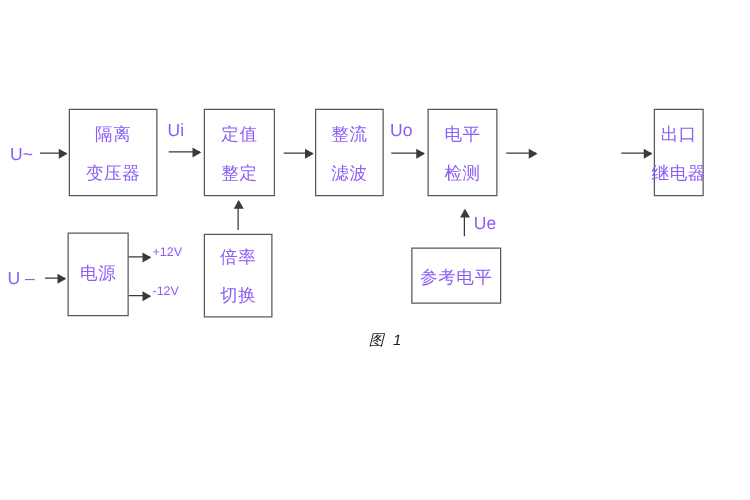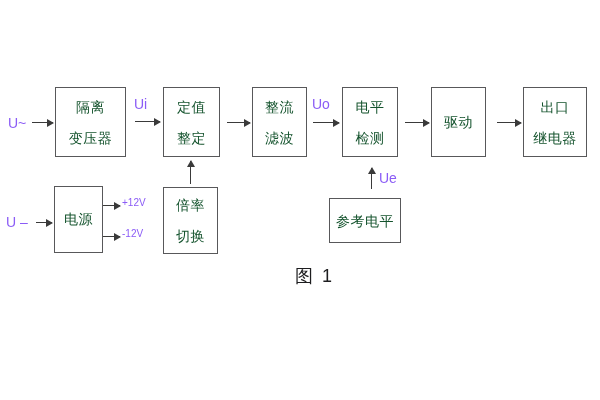--- a/index.html
+++ b/index.html
@@ -13,21 +13,21 @@
   .box{
     position:absolute;
     border:1px solid #58585a;
     background:#ffffff;
     display:flex;
     flex-direction:column;
     align-items:center;
     justify-content:center;
     row-gap:15px;
     font-size:14px;
-    color:#14532d;
+    color:#8b5cf6;
     letter-spacing:0.5px;
     box-sizing:border-box;
   }
   .box .ln{line-height:16px;white-space:nowrap;}
   .lbl{
     position:absolute;
     font-size:14px;
     color:#8b5cf6;
     font-weight:500;
     white-space:nowrap;
@@ -43,24 +43,25 @@
   }
   .ar.v{width:1px;}
   .ar.v::after{
     content:'';position:absolute;top:-1px;left:-3.5px;
     border-bottom:7px solid #3a3a3a;
     border-left:4px solid transparent;
     border-right:4px solid transparent;
   }
   .caption{
     position:absolute;
-    font-size:18px;
+    font-size:12px;
     color:#1d1d1f;
     letter-spacing:2px;
     white-space:nowrap;
+    font-style:italic;
   }
 </style>
 </head>
 <body>
 
 <div class="canvas">
 
   <div class="box" style="left:55px;top:87px;width:71px;height:70px;">
     <span class="ln">隔离</span>
     <span class="ln">变压器</span>
@@ -74,25 +75,22 @@
   <div class="box" style="left:252px;top:87px;width:55px;height:70px;">
     <span class="ln">整流</span>
     <span class="ln">滤波</span>
   </div>
 
   <div class="box" style="left:342px;top:87px;width:56px;height:70px;">
     <span class="ln">电平</span>
     <span class="ln">检测</span>
   </div>
 
-  <div class="box" style="left:431px;top:87px;width:55px;height:70px;">
-    <span class="ln">驱动</span>
-  </div>
 
-  <div class="box" style="left:523px;top:87px;width:64px;height:70px;">
+  <div class="box" style="left:523px;top:87px;width:40px;height:70px;">
     <span class="ln">出口</span>
     <span class="ln">继电器</span>
   </div>
 
   <div class="box" style="left:54px;top:186px;width:49px;height:67px;font-family:Liberation Mono, monospace;">
     <span class="ln">电源</span>
   </div>
 
   <div class="box" style="left:163px;top:187px;width:55px;height:67px;">
     <span class="ln">倍率</span>

